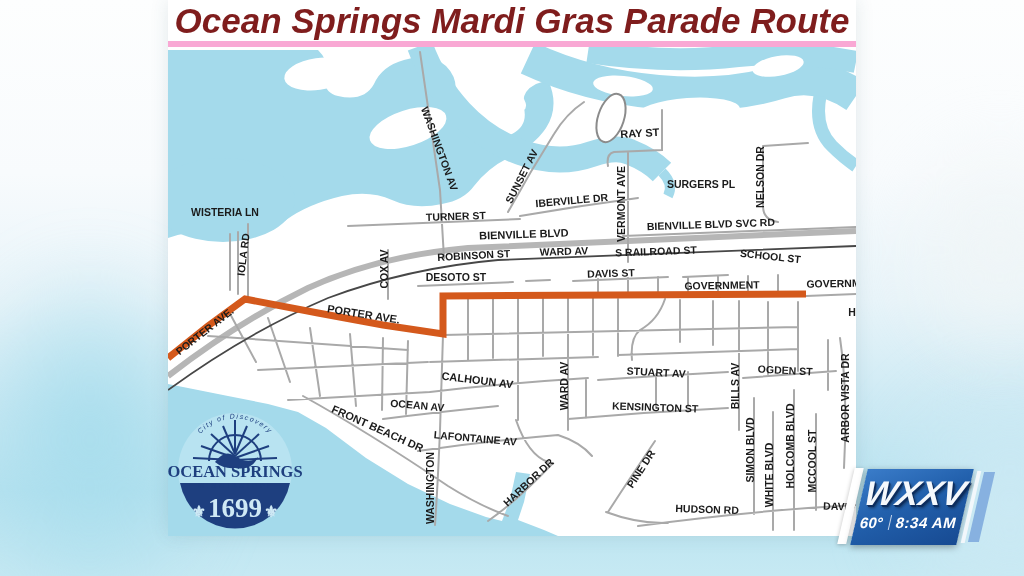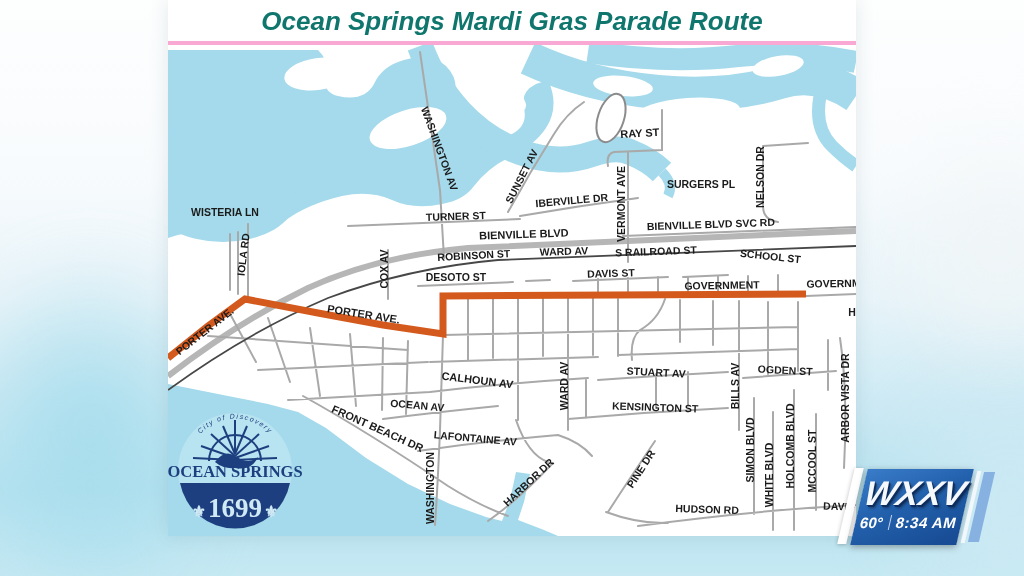--- a/index.html
+++ b/index.html
@@ -12,23 +12,23 @@
   #blob-left{left:-50px;top:250px;width:280px;height:380px;background:radial-gradient(closest-side,#a5dcec,rgba(165,220,236,0));}
   #blob-right{left:870px;top:360px;width:280px;height:280px;background:radial-gradient(closest-side,#cfeaf4,rgba(207,234,244,0));}
   #blob-right2{left:890px;top:120px;width:220px;height:260px;background:radial-gradient(closest-side,#f0f5f6,rgba(240,245,246,0));}
 
   #map-panel{
     position:absolute;left:168px;top:0;width:688px;height:536px;
     background:#ffffff;overflow:hidden;box-shadow:0 0 18px rgba(40,80,100,.12);
   }
   #map-title{
     position:absolute;left:0;top:0;width:100%;height:41px;z-index:5;
-    background:#ffffff;border-bottom:4px solid #f9a8d4;
-    font-style:italic;font-weight:bold;font-size:26px;line-height:42px;
-    text-align:center;color:#0f766e;letter-spacing:0;
+    background:#ffffff;border-bottom:6px solid #f9a8d4;
+    font-style:italic;font-weight:bold;font-size:35px;line-height:42px;
+    text-align:center;color:#7f1d1d;letter-spacing:0;
   }
   #map-svg{position:absolute;left:0;top:0;}
   .slbl{font-family:"Liberation Sans",sans-serif;font-weight:bold;fill:#1b1b1b;}
 
   
   #badge-wrap{position:absolute;left:838px;top:465px;width:180px;height:82px;z-index:9;}
   .skew{transform:skewX(-13deg);}
   #badge-stripe-l{position:absolute;left:8px;top:3px;width:9px;height:76px;background:#ffffff;box-shadow:0 1px 4px rgba(0,0,0,.25);}
   #badge-main{
     position:absolute;left:21px;top:4px;width:106px;height:76px;

